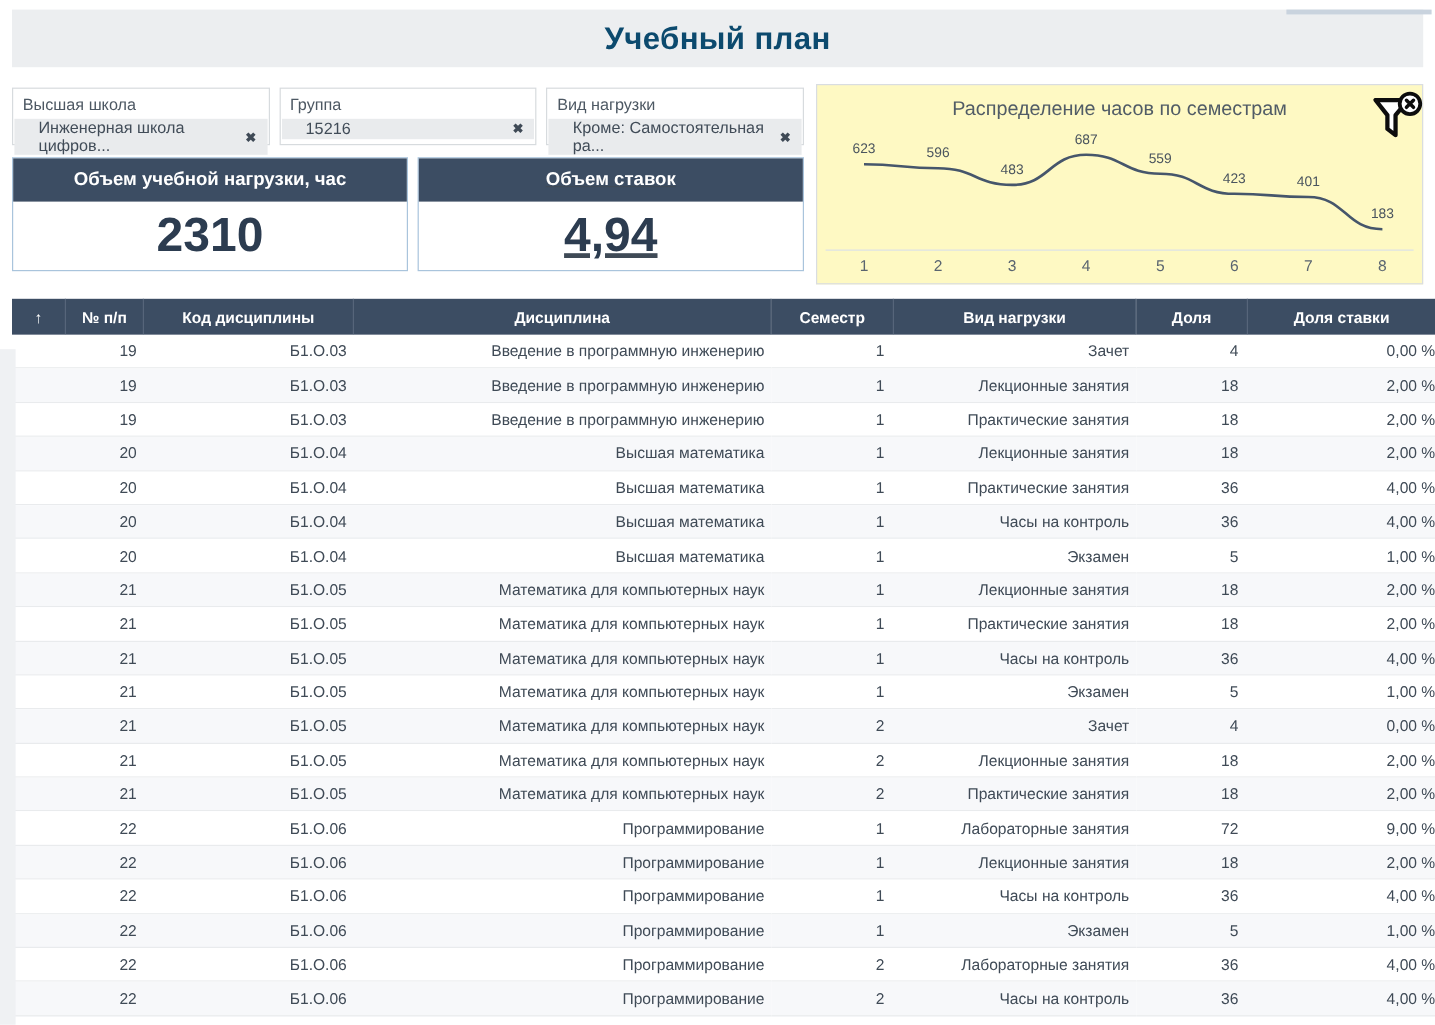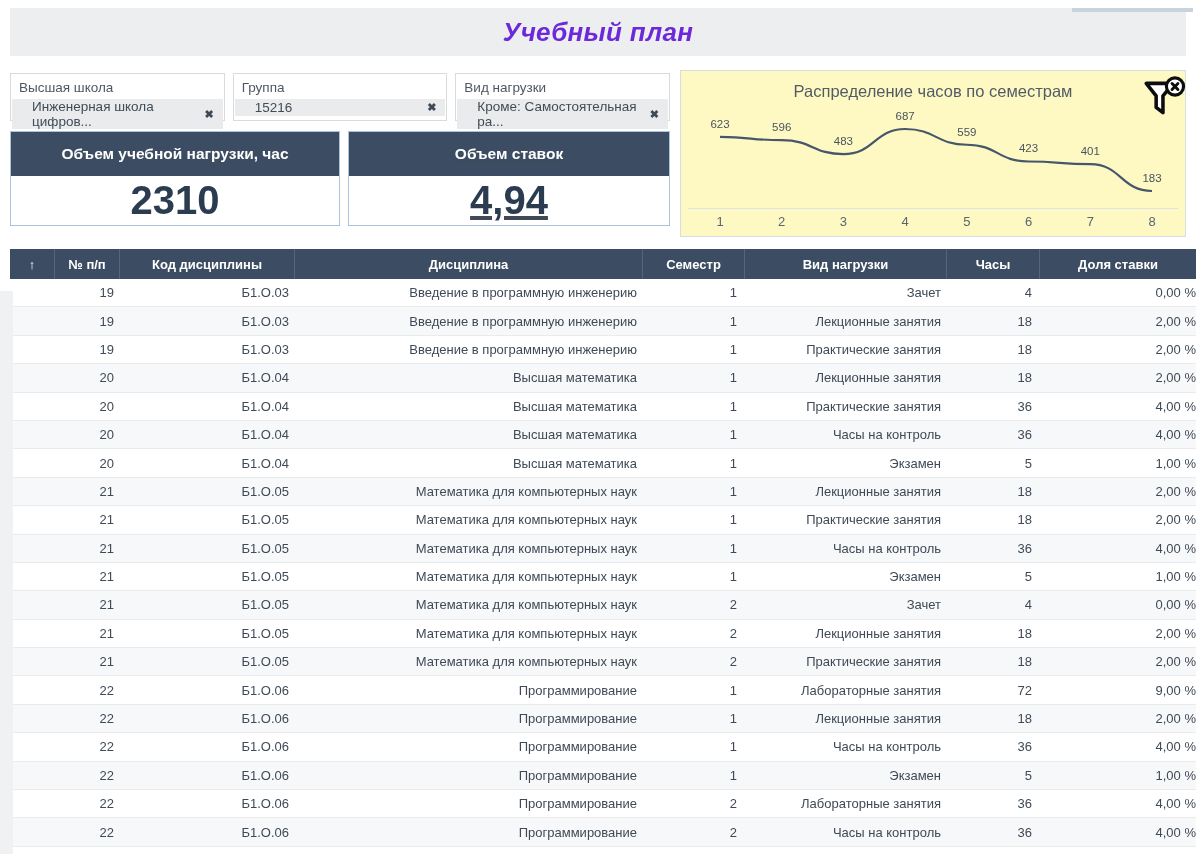--- a/index.html
+++ b/index.html
@@ -5,40 +5,40 @@
   * { box-sizing: border-box; margin: 0; padding: 0; }
   html,body { width:1196px; height:854px; overflow:hidden; background:#fff;
     font-family:"Liberation Sans", sans-serif; color:#3f4a56; }
   .page { position:relative; width:1196px; height:854px; }
 
   .top-strip { position:absolute; left:1072px; top:0; width:121px; height:4px;
     background:#c9d3de; }
 
   .title-band { margin:8px 10px 0 10px; height:48px; background:#eceef0;
     display:flex; align-items:center; justify-content:center; }
-  .title-band h1 { font-size:26px; font-weight:bold; color:#6d28d9; letter-spacing:.3px;font-style:italic; }
+  .title-band h1 { font-size:26px; font-weight:bold; color:#0c4a6e; letter-spacing:.3px; }
 
   .content-flex { margin:17px 10px 0 10px; display:flex; gap:10px; }
   .left-col { flex:0 0 660px; }
 
   .filters-row { display:flex; gap:8px; height:48px; }
   .filter-box { flex:1; border:1px solid #d7dbde; background:#fff; cursor:pointer;
     display:flex; flex-direction:column; }
   .filter-label { font-size:13.5px; color:#4d5863; padding:6px 8px 4px 8px; }
   .filter-value { background:#e9ebed; margin:0 1px 4px 1px; flex:1;
     display:flex; align-items:center; justify-content:space-between;
     padding:0 9px 0 20px; font-size:13.5px; color:#414c58; }
   .clear-x { font-size:11px; font-weight:bold; color:#3f4a56; cursor:pointer; }
 
   .kpi-row { display:flex; gap:8px; margin-top:10px; height:95px; }
   .kpi-card { border:1px solid #a9c4dc; background:#fff; display:flex; flex-direction:column; }
   .kpi-card.k1 { flex:0 0 330px; }
   .kpi-card.k2 { flex:1;text-decoration:underline; }
   .kpi-head { background:#3c4d63; color:#fff; font-size:15.5px; font-weight:bold;
-    height:44px; display:flex; align-items:center; justify-content:center; }
+    height:36px; display:flex; align-items:center; justify-content:center; }
   .kpi-value { flex:1; display:flex; align-items:center; justify-content:center;
     font-size:40px; font-weight:bold; color:#2c3c50; }
 
   .chart-panel { flex:1; height:167px; margin-top:-3px; border:1px solid #d9dde1;
     position:relative; background:#fef9c3; }
   .chart-title { text-align:center; margin-top:11px; font-size:16.5px; color:#515c66; }
   .chart-svg-wrap { margin:2px 5px 0 5px; }
   .pt-label { font-size:11.5px; fill:#4a545e; font-family:"Liberation Sans",sans-serif; }
   .tick-label { font-size:13px; fill:#5a6570; font-family:"Liberation Sans",sans-serif; }
   .funnel-btn { position:absolute; top:4px; right:-3px; width:48px; height:48px;
@@ -163,21 +163,21 @@
           <col style="width:156px">
       </colgroup>
       <thead>
         <tr>
           <th><span>↑</span></th>
           <th>№ п/п</th>
           <th>Код дисциплины</th>
           <th>Дисциплина</th>
           <th>Семестр</th>
           <th>Вид нагрузки</th>
-          <th>Часы</th>
+          <th>Доля</th>
           <th>Доля ставки</th>
         </tr>
       </thead>
       <tbody>
   <tr>
     <td></td>
     <td class="ar c-num">19</td>
     <td class="al">Б1.О.03</td>
     <td class="al">Введение в программную инженерию</td>
     <td class="ar c-sem">1</td>

